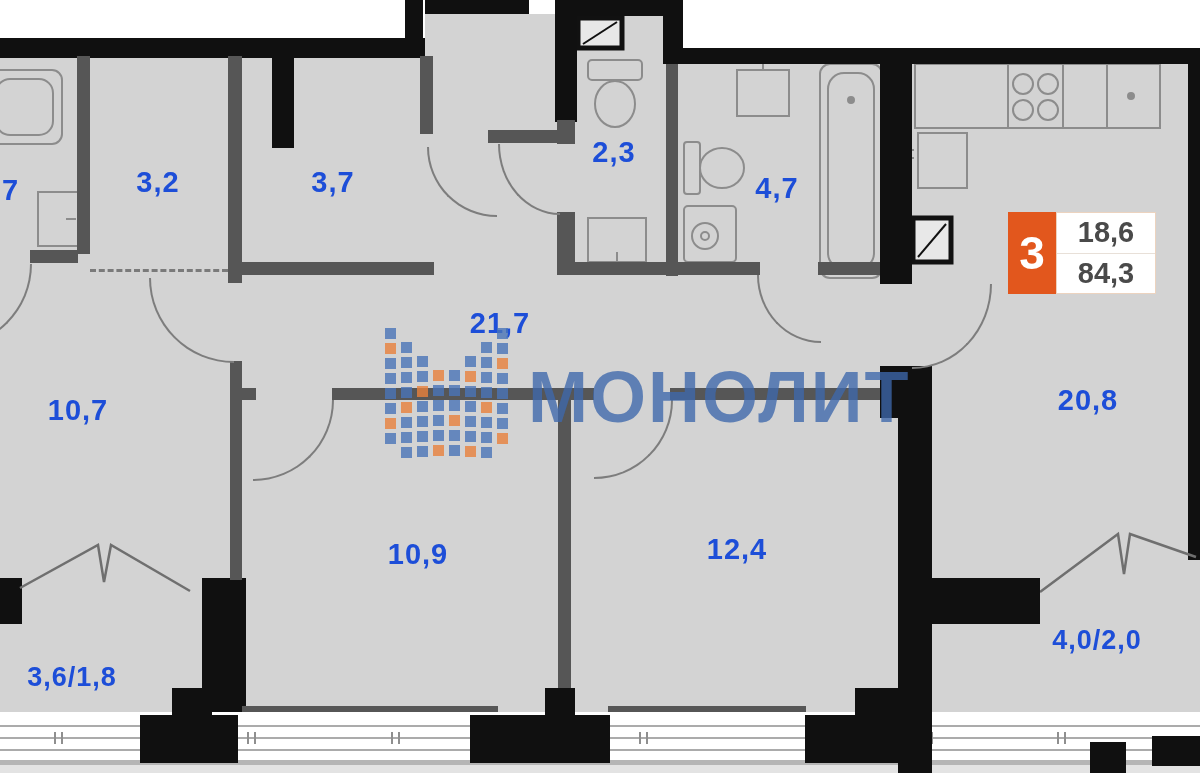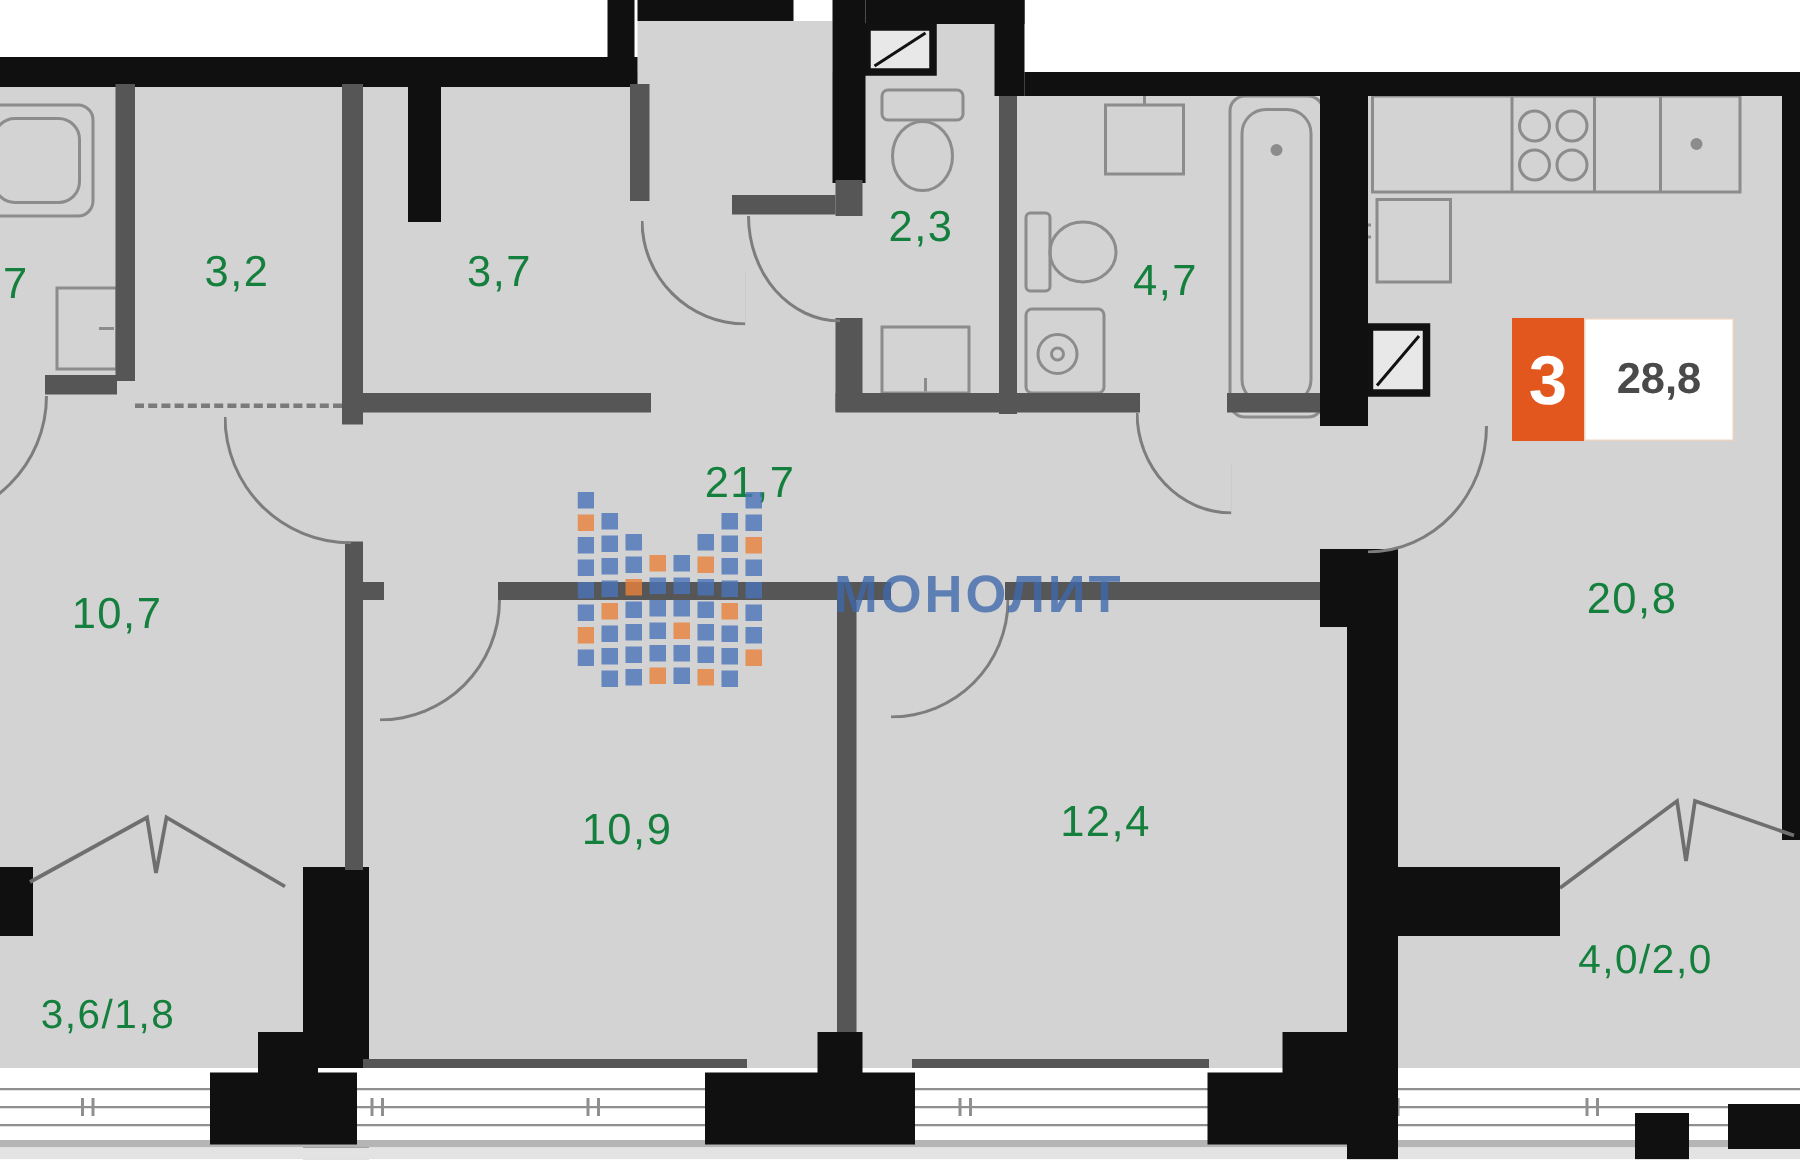--- a/index.html
+++ b/index.html
@@ -11,24 +11,24 @@
   .w{position:absolute;background:#101010;z-index:3;}
   .g{position:absolute;background:#565656;z-index:3;}
   .arc{position:absolute;z-index:3;}
   .arc-bl{border-left:2px solid #7d7d7d;border-bottom:2px solid #7d7d7d;border-bottom-left-radius:100%;}
   .arc-br{border-right:2px solid #7d7d7d;border-bottom:2px solid #7d7d7d;border-bottom-right-radius:100%;}
   #band{position:absolute;left:0;top:712px;width:1200px;height:50px;background:#ffffff;z-index:4;}
   #glaze{z-index:4;}
   .pier{position:absolute;background:#101010;z-index:5;}
   .strip1{position:absolute;left:0;top:760px;width:1200px;height:5px;background:#b5b5b5;z-index:4;}
   .strip2{position:absolute;left:0;top:765px;width:1200px;height:8px;background:#e3e3e3;z-index:4;}
-  .lbl{position:absolute;transform:translate(-50%,-50%);font-weight:normal;font-size:29px;color:#15803d;letter-spacing:1px;white-space:nowrap;z-index:6;}
+  .lbl{position:absolute;transform:translate(-50%,-50%);font-weight:bold;font-size:29px;color:#1d4ed8;letter-spacing:1px;white-space:nowrap;z-index:6;}
   .lbl-sm{font-size:27px;}
   #watermark-logo{position:absolute;left:385px;top:318px;width:140px;height:150px;z-index:7;}
-  #watermark-text{position:absolute;left:528px;top:397px;transform:translateY(-50%);font-size:35px;font-weight:bold;letter-spacing:2px;color:rgba(62,104,172,0.78);z-index:7;white-space:nowrap;margin-left:28px;}
+  #watermark-text{position:absolute;left:528px;top:397px;transform:translateY(-50%);font-size:72px;font-weight:bold;letter-spacing:2px;color:rgba(62,104,172,0.78);z-index:7;white-space:nowrap;}
   #badge{position:absolute;left:1008px;top:212px;display:flex;z-index:8;}
   #badge-rooms{width:48px;height:82px;display:flex;align-items:center;justify-content:center;color:#ffffff;font-size:46px;font-weight:bold;}
   #badge-areas{width:100px;height:82px;background:#ffffff;border:1px solid #ecd3bf;box-sizing:border-box;display:flex;flex-direction:column;}
   .badge-row{flex:1;display:flex;align-items:center;justify-content:center;font-size:29px;font-weight:bold;color:#4a4a4a;}
   .badge-row+.badge-row{border-top:1px solid #e8e0d8;}
 </style>
 </head>
 <body>
 
 <div id="plan">
@@ -262,17 +262,18 @@
       <rect x="112" y="70" width="11" height="11" fill="#4a74b8" opacity="0.8"></rect>
       <rect x="112" y="85" width="11" height="11" fill="#4a74b8" opacity="0.8"></rect>
       <rect x="112" y="100" width="11" height="11" fill="#4a74b8" opacity="0.8"></rect>
       <rect x="112" y="115" width="11" height="11" fill="#e8813c" opacity="0.8"></rect>
     </svg>
   <div id="watermark-text">МОНОЛИТ</div>
 
   <div id="badge">
     <div id="badge-rooms" style="background: rgb(226, 87, 29);">3</div>
     <div id="badge-areas">
-      <div class="badge-row">28,8</div>
+      <div class="badge-row">18,6</div>
+      <div class="badge-row">84,3</div>
     </div>
   </div>
 
 </div>
 
 </body></html>

